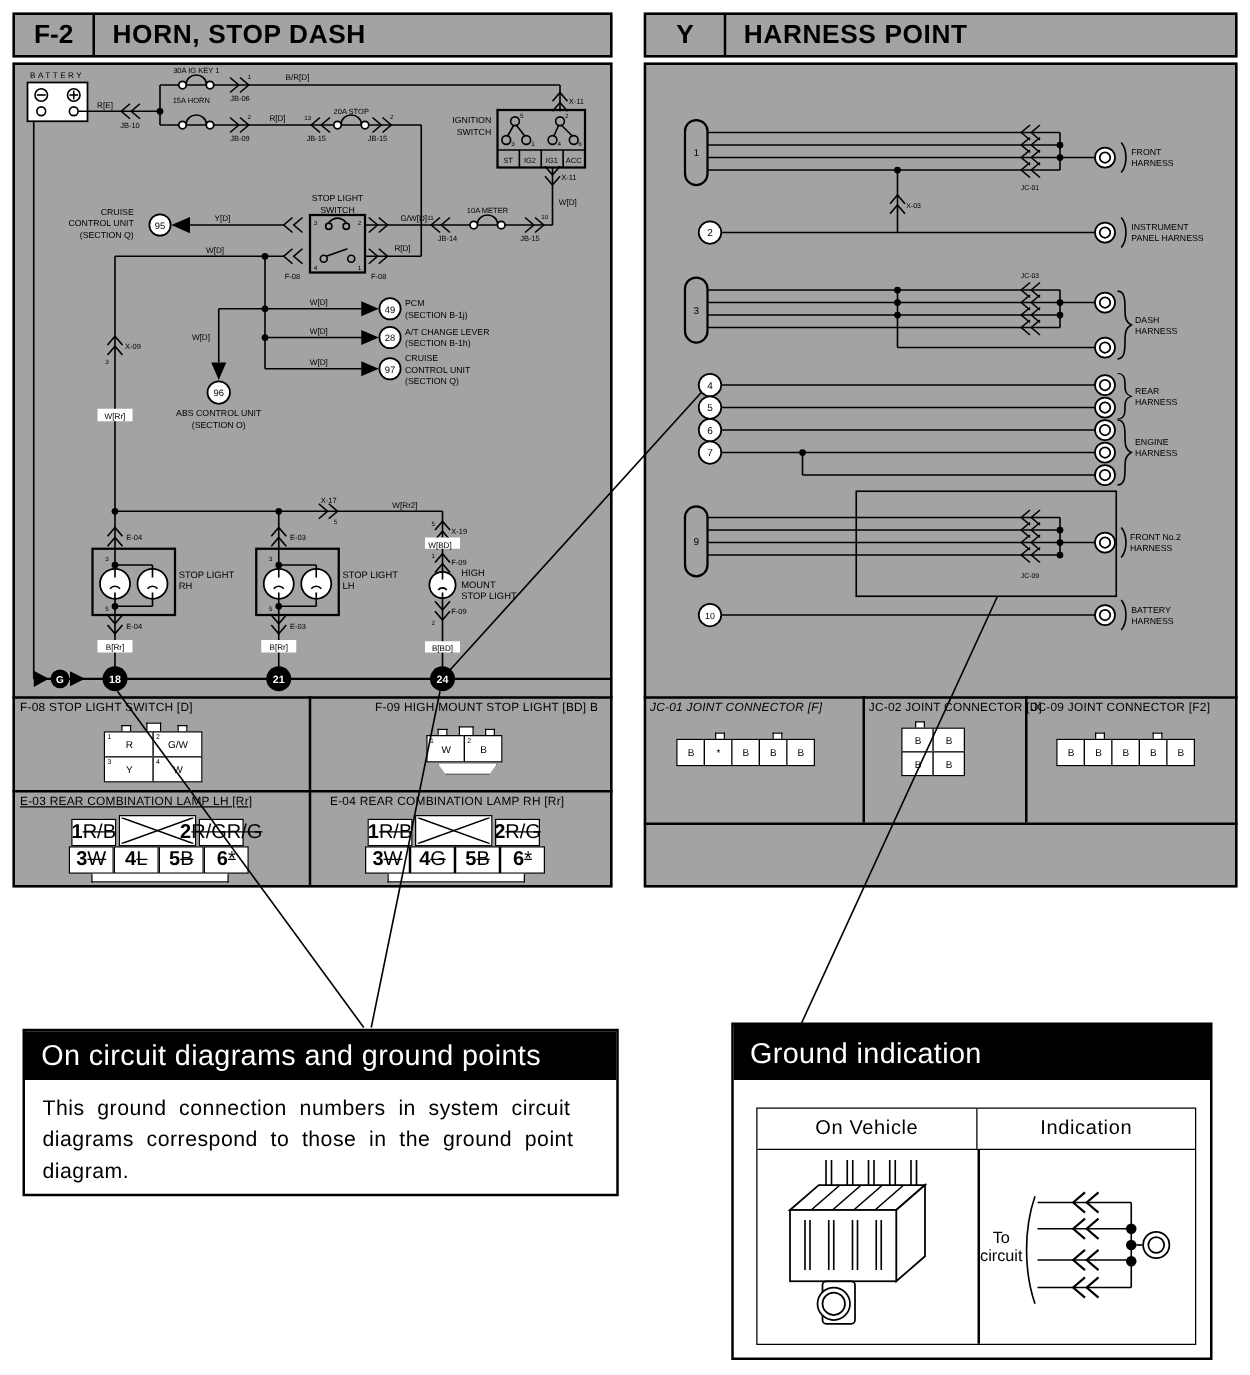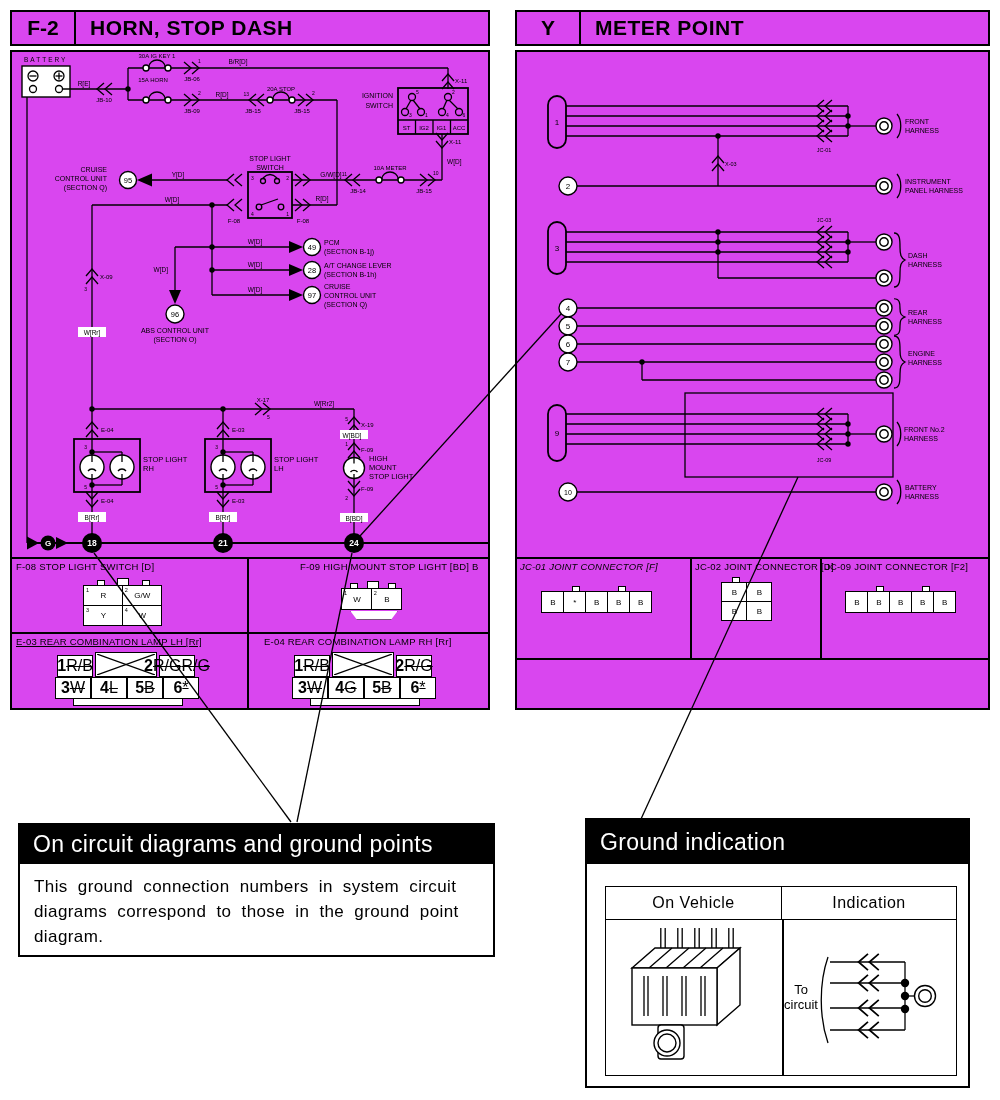--- a/index.html
+++ b/index.html
@@ -1,17 +1,17 @@
 <!DOCTYPE html>
 <html><head>
 <meta charset="utf-8">
 <style>
   html,body{margin:0;padding:0;background:#fff;}
   .page{position:relative;width:1000px;height:1100px;background:#fff;font-family:"Liberation Sans",sans-serif;color:#000;overflow:hidden;}
-  .box{position:absolute;border:2px solid #000;background:#d946ef;box-sizing:border-box;}
+  .box{position:absolute;border:2px solid #000;background:#a3a3a3;box-sizing:border-box;}
   .hdr{display:flex;align-items:center;height:100%;}
   .hdr .code{width:64px;height:100%;border-right:2px solid #000;display:flex;align-items:center;justify-content:center;font-size:21px;font-weight:600;box-sizing:border-box;}
   .hdr .ttl{padding-left:14px;font-size:21px;font-weight:600;letter-spacing:0.5px;}
   .divh{position:absolute;background:#000;height:1.6px;}
   .divv{position:absolute;background:#000;width:1.6px;}
   .tblttl{position:absolute;font-size:9.5px;letter-spacing:0.2px;white-space:nowrap;}
   .conn{position:absolute;box-sizing:border-box;}
   .crow{display:flex;}
   .ccell{position:relative;height:21px;border:1.1px solid #000;margin:-0.55px;display:flex;align-items:center;justify-content:center;background:#fff;box-sizing:border-box;}
   .ccell b{position:absolute;top:0.5px;left:1.5px;font-size:5.5px;font-weight:normal;}
@@ -51,21 +51,21 @@
     </div>
   </div>
   <div class="box" style="left:10px;top:50px;width:480px;height:660px;"></div>
   <div class="divh" style="left:10px;top:557px;width:480px;"></div>
   <div class="divh" style="left:10px;top:632px;width:480px;"></div>
   <div class="divv" style="left:247px;top:557px;height:151px;"></div>
 
   <div class="box" style="left:515px;top:10px;width:475px;height:36px;">
     <div class="hdr">
       <div class="code">Y</div>
-      <div class="ttl">METER POINT</div>
+      <div class="ttl">HARNESS POINT</div>
     </div>
   </div>
   <div class="box" style="left:515px;top:50px;width:475px;height:660px;"></div>
   <div class="divh" style="left:515px;top:557px;width:475px;"></div>
   <div class="divh" style="left:515px;top:658px;width:475px;"></div>
   <div class="divv" style="left:690px;top:557px;height:101px;"></div>
   <div class="divv" style="left:820px;top:557px;height:101px;"></div>
 
   <div class="tblttl" style="left:16px;top:561px;">F-08 STOP LIGHT SWITCH [D]</div>
   <div class="tblttl" style="left:252px;top:561px;padding-left:48px;">F-09 HIGH MOUNT STOP LIGHT [BD] B</div>

